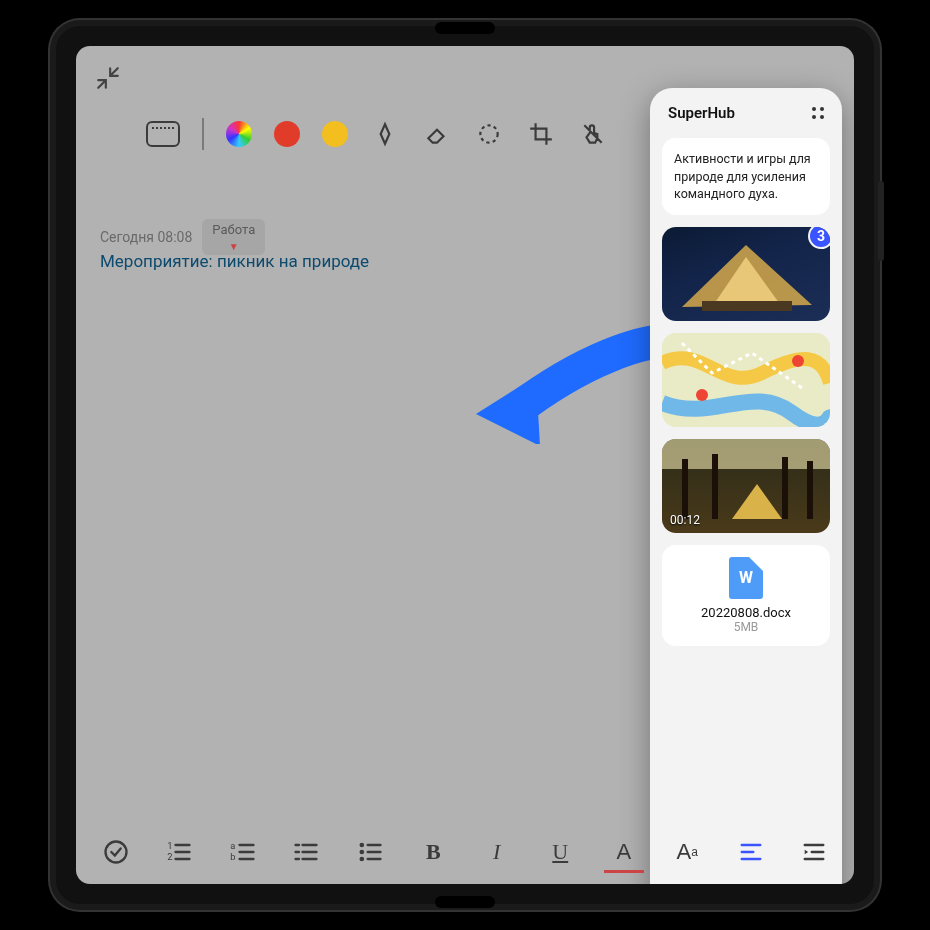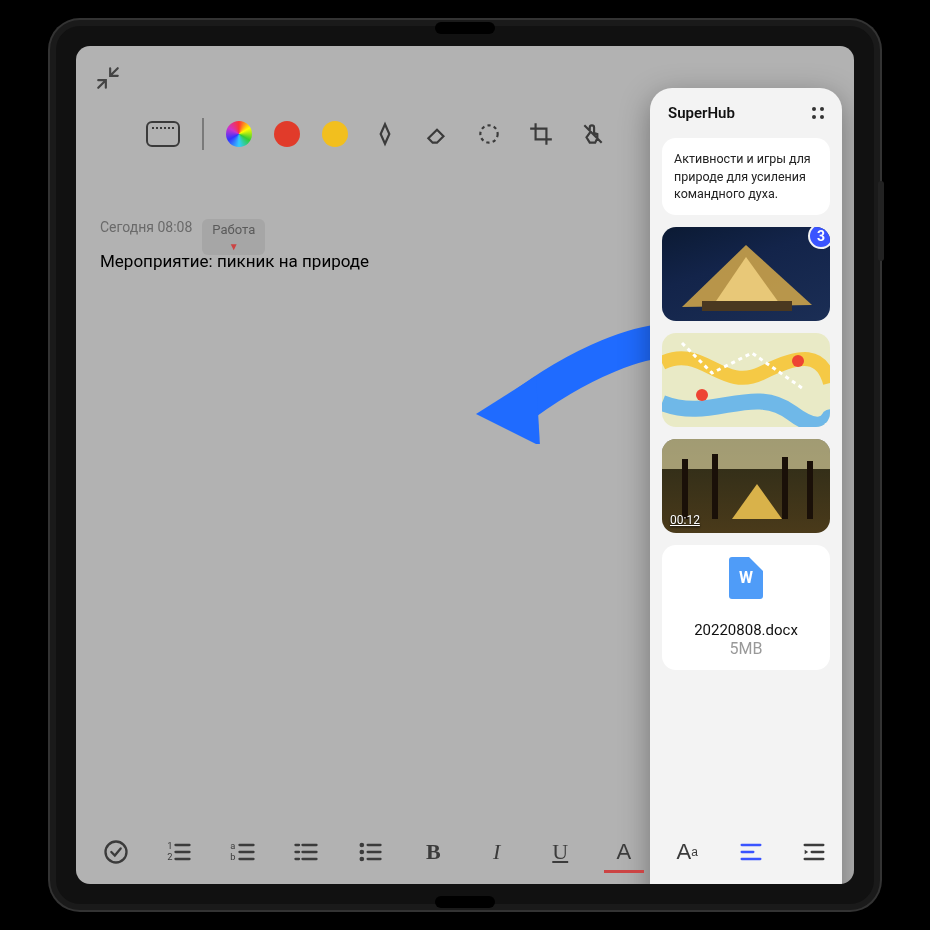--- a/index.html
+++ b/index.html
@@ -21,41 +21,41 @@
   .tb-sep { width: 1.5px; height: 32px; background: #7a7a7a; }
   .dot { width: 26px; height: 26px; border-radius: 50%; }
   .rainbow { background: conic-gradient(#f33,#ff0,#3c3,#3cf,#33f,#c3c,#f33); }
   .red { background: #e13b2a; }
   .yellow { background: #f2bf1e; }
   .tool { width: 30px; height: 30px; display: flex; align-items: center; justify-content: center; }
   .tool svg { width: 26px; height: 26px; stroke: #3b3b3b; stroke-width: 2; fill: none; }
 
   
   .title { position: absolute; left: 24px; top: 120px; font-size: 38px; font-weight: 500; color: #1c1c1c; }
-  .meta { position: absolute; left: 24px; top: 173px; display: flex; align-items: flex-start; gap: 10px; font-size: 14px; color: #6a6a6a; }
+  .meta { position: absolute; left: 24px; top: 173px; display: flex; align-items: center; gap: 10px; font-size: 14px; color: #6a6a6a; }
   .tag { background: #a6a6a6; padding: 3px 10px; border-radius: 6px; color: #5a5a5a; font-size: 13px; display: flex; align-items: center; gap: 4px; flex-direction: column; }
   .tag .caret { font-size: 10px; color: #c44; }
-  .body { position: absolute; left: 24px; top: 205px; font-size: 17px; color: #000000; }
+  .body { position: absolute; left: 24px; top: 205px; font-size: 17px; color: #0c4a6e; }
 
   
   .panel { position: absolute; right: 12px; top: 42px; width: 192px; height: 840px; background: #f3f3f3; border-radius: 22px; box-shadow: 0 8px 30px rgba(0,0,0,.35); padding: 14px 12px; display: flex; flex-direction: column; gap: 12px; }
   .panel-head { display: flex; justify-content: space-between; align-items: center; padding: 2px 6px 4px; }
   .panel-title { font-size: 15px; font-weight: 600; color: #111; }
   .drag { display: grid; grid-template-columns: 4px 4px; gap: 4px; }
   .drag span { width: 4px; height: 4px; background: #333; border-radius: 50%; }
   .card { background: #fff; border-radius: 14px; overflow: hidden; }
   .card-text { padding: 12px 12px; font-size: 12.5px; line-height: 1.4; color: #222; }
   .thumb { height: 94px; position: relative; }
   .badge { position: absolute; right: -4px; top: -4px; width: 26px; height: 26px; border-radius: 50%; background: #3a54ff; color: #fff; font-size: 14px; font-weight: 700; display: flex; align-items: center; justify-content: center; border: 2px solid #f3f3f3; }
-  .ts { position: absolute; left: 8px; bottom: 6px; font-size: 12px; color: #fff; text-shadow: 0 1px 2px #000; text-decoration: underline; }
+  .ts { position: absolute; left: 8px; bottom: 6px; font-size: 12px; color: #fff; text-shadow: 0 1px 2px #000; }
   .doc { display: flex; flex-direction: column; align-items: center; padding: 12px 8px; }
   .doc-icon { width: 34px; height: 42px; background: #4f9cf8; border-radius: 3px; position: relative; display:flex; align-items:center; justify-content:center; color:#fff; font-weight:700; font-size:16px; }
   .doc-icon::after { content:""; position:absolute; right:0; top:0; border-width:7px; border-style:solid; border-color:#fff #fff transparent transparent; }
-  .doc-name { font-size: 15px; color: #111; margin-top: 22px; }
-  .doc-size { font-size: 16px; color: #999; }
+  .doc-name { font-size: 13px; color: #111; margin-top: 6px; }
+  .doc-size { font-size: 12px; color: #999; }
 
   
   .mapbg { background: #e9eac6; }
 
   
   .arrow { position: absolute; left: 390px; top: 278px; width: 230px; height: 120px; pointer-events: none; }
 
   
   .btoolbar { position: absolute; left: 0; right: 0; bottom: 6px; height: 52px; display: flex; align-items: center; justify-content: space-around; padding: 0 8px; }
   .btool { width: 36px; height: 36px; display: flex; align-items: center; justify-content: center; color: #3b3b3b; }

